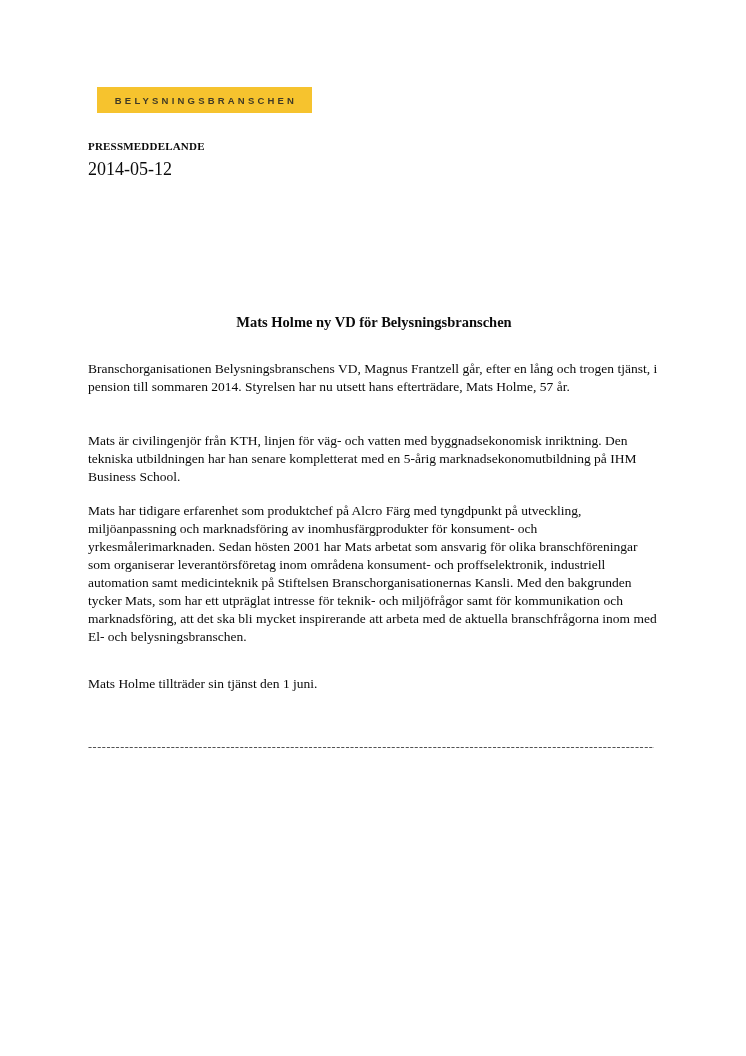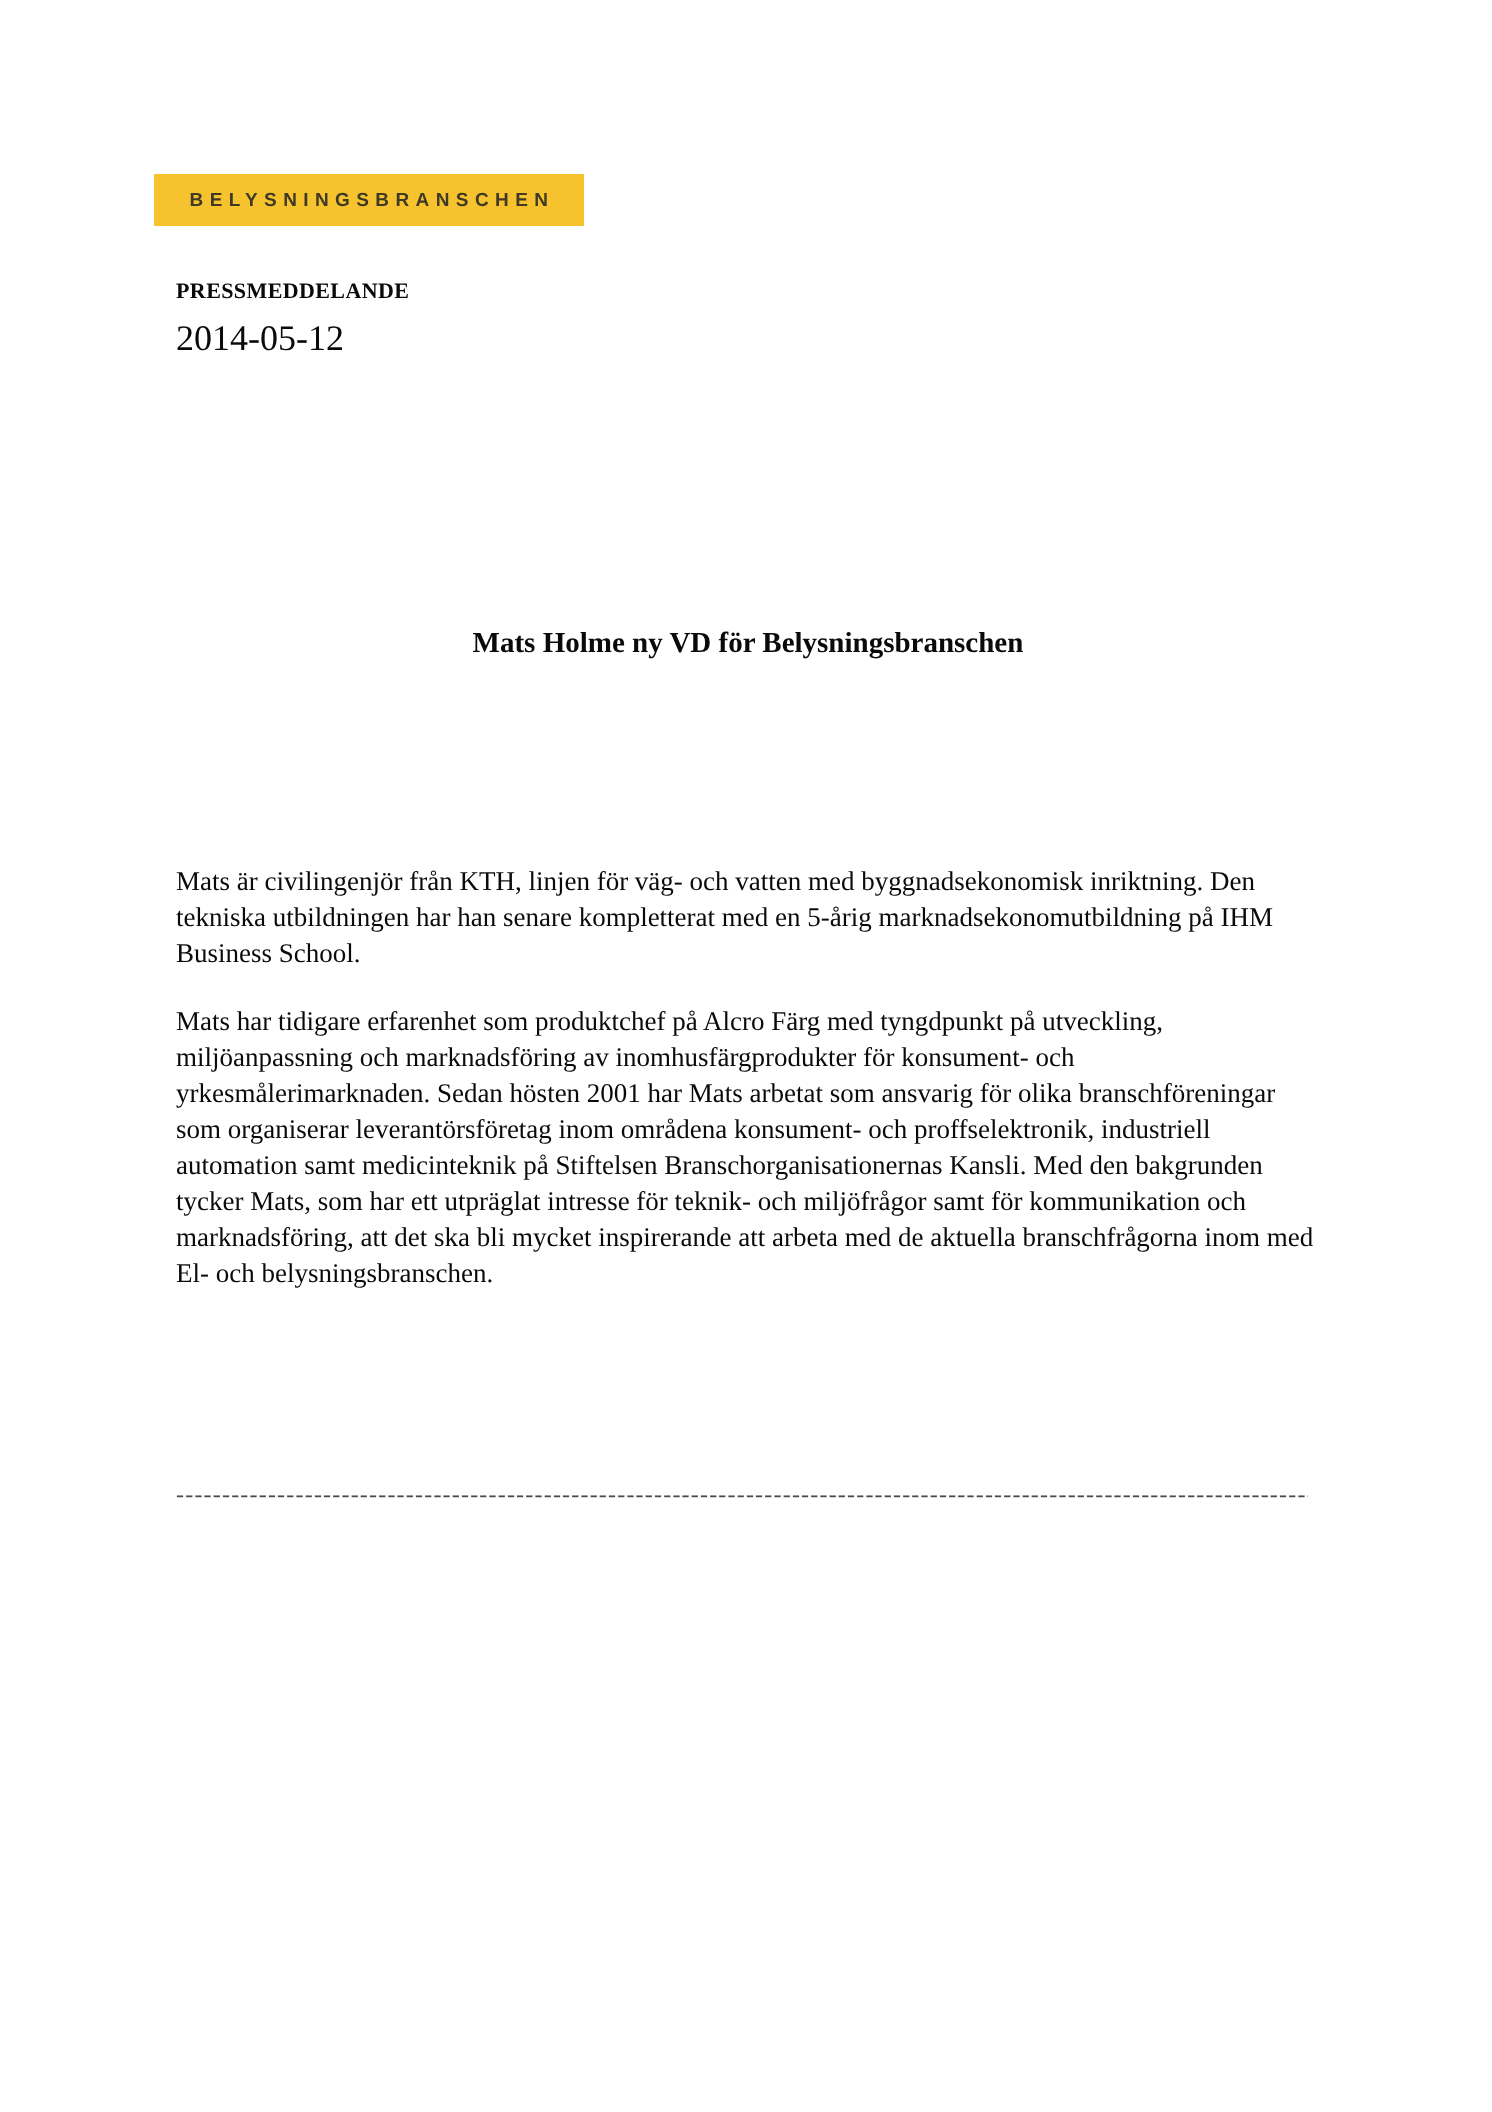--- a/index.html
+++ b/index.html
@@ -11,21 +11,21 @@
     height: 1056px;
     background: #ffffff;
     margin: 0 auto;
     overflow: hidden;
     font-family: "Liberation Serif", serif;
     color: #0a0a0a;
   }
 
   .logo-badge {
     position: absolute;
-    left: 77px;
+    left: 97px;
     top: 87px;
     width: 215px;
     height: 26px;
     background: var(--accent, #F6C32E);
     display: flex;
     align-items: center;
     justify-content: center;
   }
   .logo-badge .logo-text {
     font-family: "Liberation Sans", sans-serif;
@@ -107,22 +107,24 @@
   <div class="logo-badge">
     <span class="logo-text">BELYSNINGSBRANSCHEN</span>
   </div>
 
   <div class="doc-type">PRESSMEDDELANDE</div>
 
   <div class="doc-date">2014-05-12</div>
 
   <h1 class="headline">Mats Holme ny VD för Belysningsbranschen</h1>
 
+  <p class="body-text p1">Branschorganisationen Belysningsbranschens VD, Magnus Frantzell går, efter en lång och trogen tjänst, i pension till sommaren 2014. Styrelsen har nu utsett hans efterträdare, Mats Holme, 57 år.</p>
 
   <p class="body-text p2">Mats är civilingenjör från KTH, linjen för väg- och vatten med byggnadsekonomisk inriktning. Den tekniska utbildningen har han senare kompletterat med en 5-årig marknadsekonomutbildning på IHM Business School.</p>
 
   <p class="body-text p3">Mats har tidigare erfarenhet som produktchef på Alcro Färg med tyngdpunkt på utveckling, miljöanpassning och marknadsföring av inomhusfärgprodukter för konsument- och yrkesmålerimarknaden. Sedan hösten 2001 har Mats arbetat som ansvarig för olika branschföreningar som organiserar leverantörsföretag inom områdena konsument- och proffselektronik, industriell automation samt medicinteknik på Stiftelsen Branschorganisationernas Kansli. Med den bakgrunden tycker Mats, som har ett utpräglat intresse för teknik- och miljöfrågor samt för kommunikation och marknadsföring, att det ska bli mycket inspirerande att arbeta med de aktuella branschfrågorna inom med El- och belysningsbranschen.</p>
 
+  <p class="body-text p4">Mats Holme tillträder sin tjänst den 1 juni.</p>
 
   <div class="dashed-separator">----------------------------------------------------------------------------------------------------------------------------- --------------</div>
 
 
 </div>
 
 </body></html>

